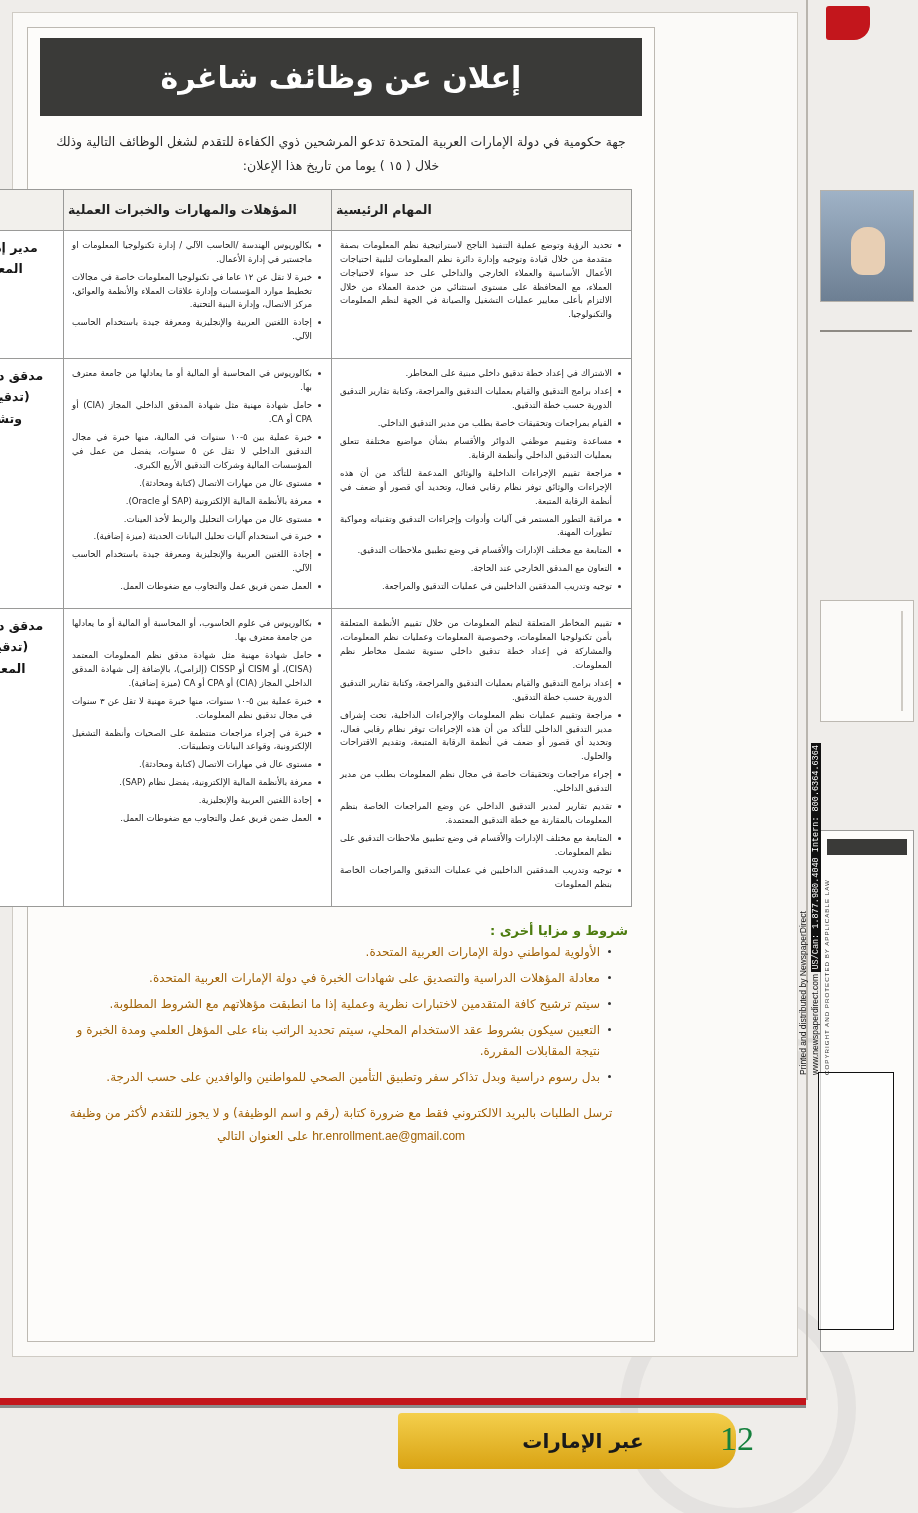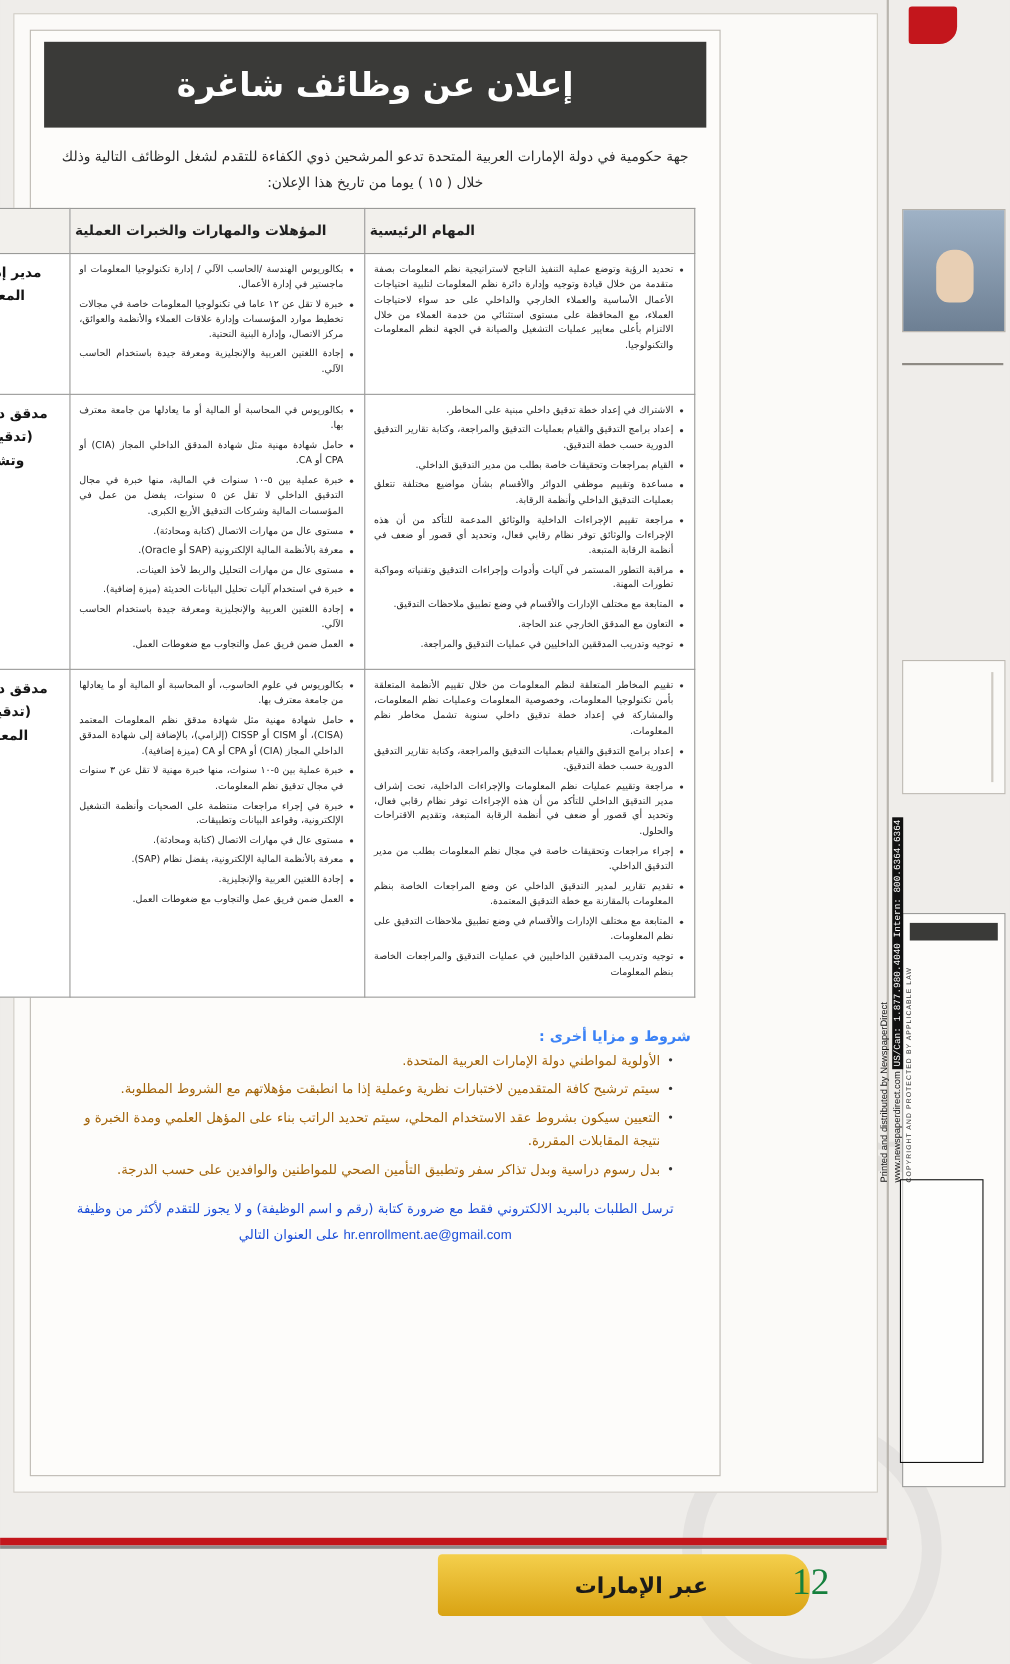--- a/index.html
+++ b/index.html
@@ -86,33 +86,33 @@
   ul.bul li{
     position:relative;padding-right:11px;margin-bottom:4px;
     font-size:8.6px;line-height:1.62;color:#222;text-align:justify;
   }
   ul.bul li:before{
     content:"";position:absolute;right:2px;top:5px;width:3px;height:3px;
     background:#333;border-radius:50%;
   }
   
   .cond-title{
-    margin:28px 26px 4px 26px;font-size:13px;font-weight:700;color:#3b82f6;
+    margin:16px 26px 4px 26px;font-size:13px;font-weight:700;color:#4d7c0f;
   }
   ul.cond{margin:0 40px 0 26px;padding:0;list-style:none;}
   ul.cond li{
     position:relative;padding-right:14px;margin-bottom:5px;
     font-size:12px;line-height:1.75;color:#a16207;
   }
   ul.cond li:before{
     content:"";position:absolute;right:3px;top:8px;width:3.5px;height:3.5px;
     background:#333;border-radius:50%;
   }
   .footnote{
-    margin:14px 26px 0 26px;font-size:12px;line-height:1.9;color:#1d4ed8;
+    margin:14px 26px 0 26px;font-size:12px;line-height:1.9;color:#a16207;
     text-align:center;
   }
   .footnote .mail{direction:ltr;display:inline-block;font-family:"Liberation Sans",sans-serif;}
 
   
   .right-strip{position:absolute;left:812px;top:0;width:106px;height:1513px;}
   .rs-red{position:absolute;left:14px;top:6px;width:44px;height:34px;background:#c3161c;border-radius:3px 3px 16px 3px;}
   .rs-photo{position:absolute;left:8px;top:190px;width:92px;height:110px;background:linear-gradient(180deg,#9fb2c6,#6d7f93);border:1px solid #b5b1aa;}
   .rs-photo .face{position:absolute;left:30px;top:36px;width:34px;height:48px;background:#e8cfb4;border-radius:16px 16px 12px 12px;}
   .rs-line{position:absolute;left:8px;top:330px;width:92px;height:2px;background:#8e8a84;}
@@ -263,20 +263,21 @@
               </ul>
             </td>
             <td class="title">مدقق داخلي أول (تدقيق نظم المعلومات)</td>
           </tr>
         </tbody>
       </table>
 
       <div class="cond-title">شروط و مزايا أخرى :</div>
       <ul class="cond">
         <li>الأولوية لمواطني دولة الإمارات العربية المتحدة.</li>
+        <li>معادلة المؤهلات الدراسية والتصديق على شهادات الخبرة في دولة الإمارات العربية المتحدة.</li>
         <li>سيتم ترشيح كافة المتقدمين لاختبارات نظرية وعملية إذا ما انطبقت مؤهلاتهم مع الشروط المطلوبة.</li>
         <li>التعيين سيكون بشروط عقد الاستخدام المحلي، سيتم تحديد الراتب بناء على المؤهل العلمي ومدة الخبرة و نتيجة المقابلات المقررة.</li>
         <li>بدل رسوم دراسية وبدل تذاكر سفر وتطبيق التأمين الصحي للمواطنين والوافدين على حسب الدرجة.</li>
       </ul>
 
       <div class="footnote">
         <div>ترسل الطلبات بالبريد الالكتروني فقط مع ضرورة كتابة (رقم و اسم الوظيفة) و لا يجوز للتقدم لأكثر من وظيفة</div>
         <div>
           <span class="mail">hr.enrollment.ae@gmail.com</span>
           <span>على العنوان التالي</span>

